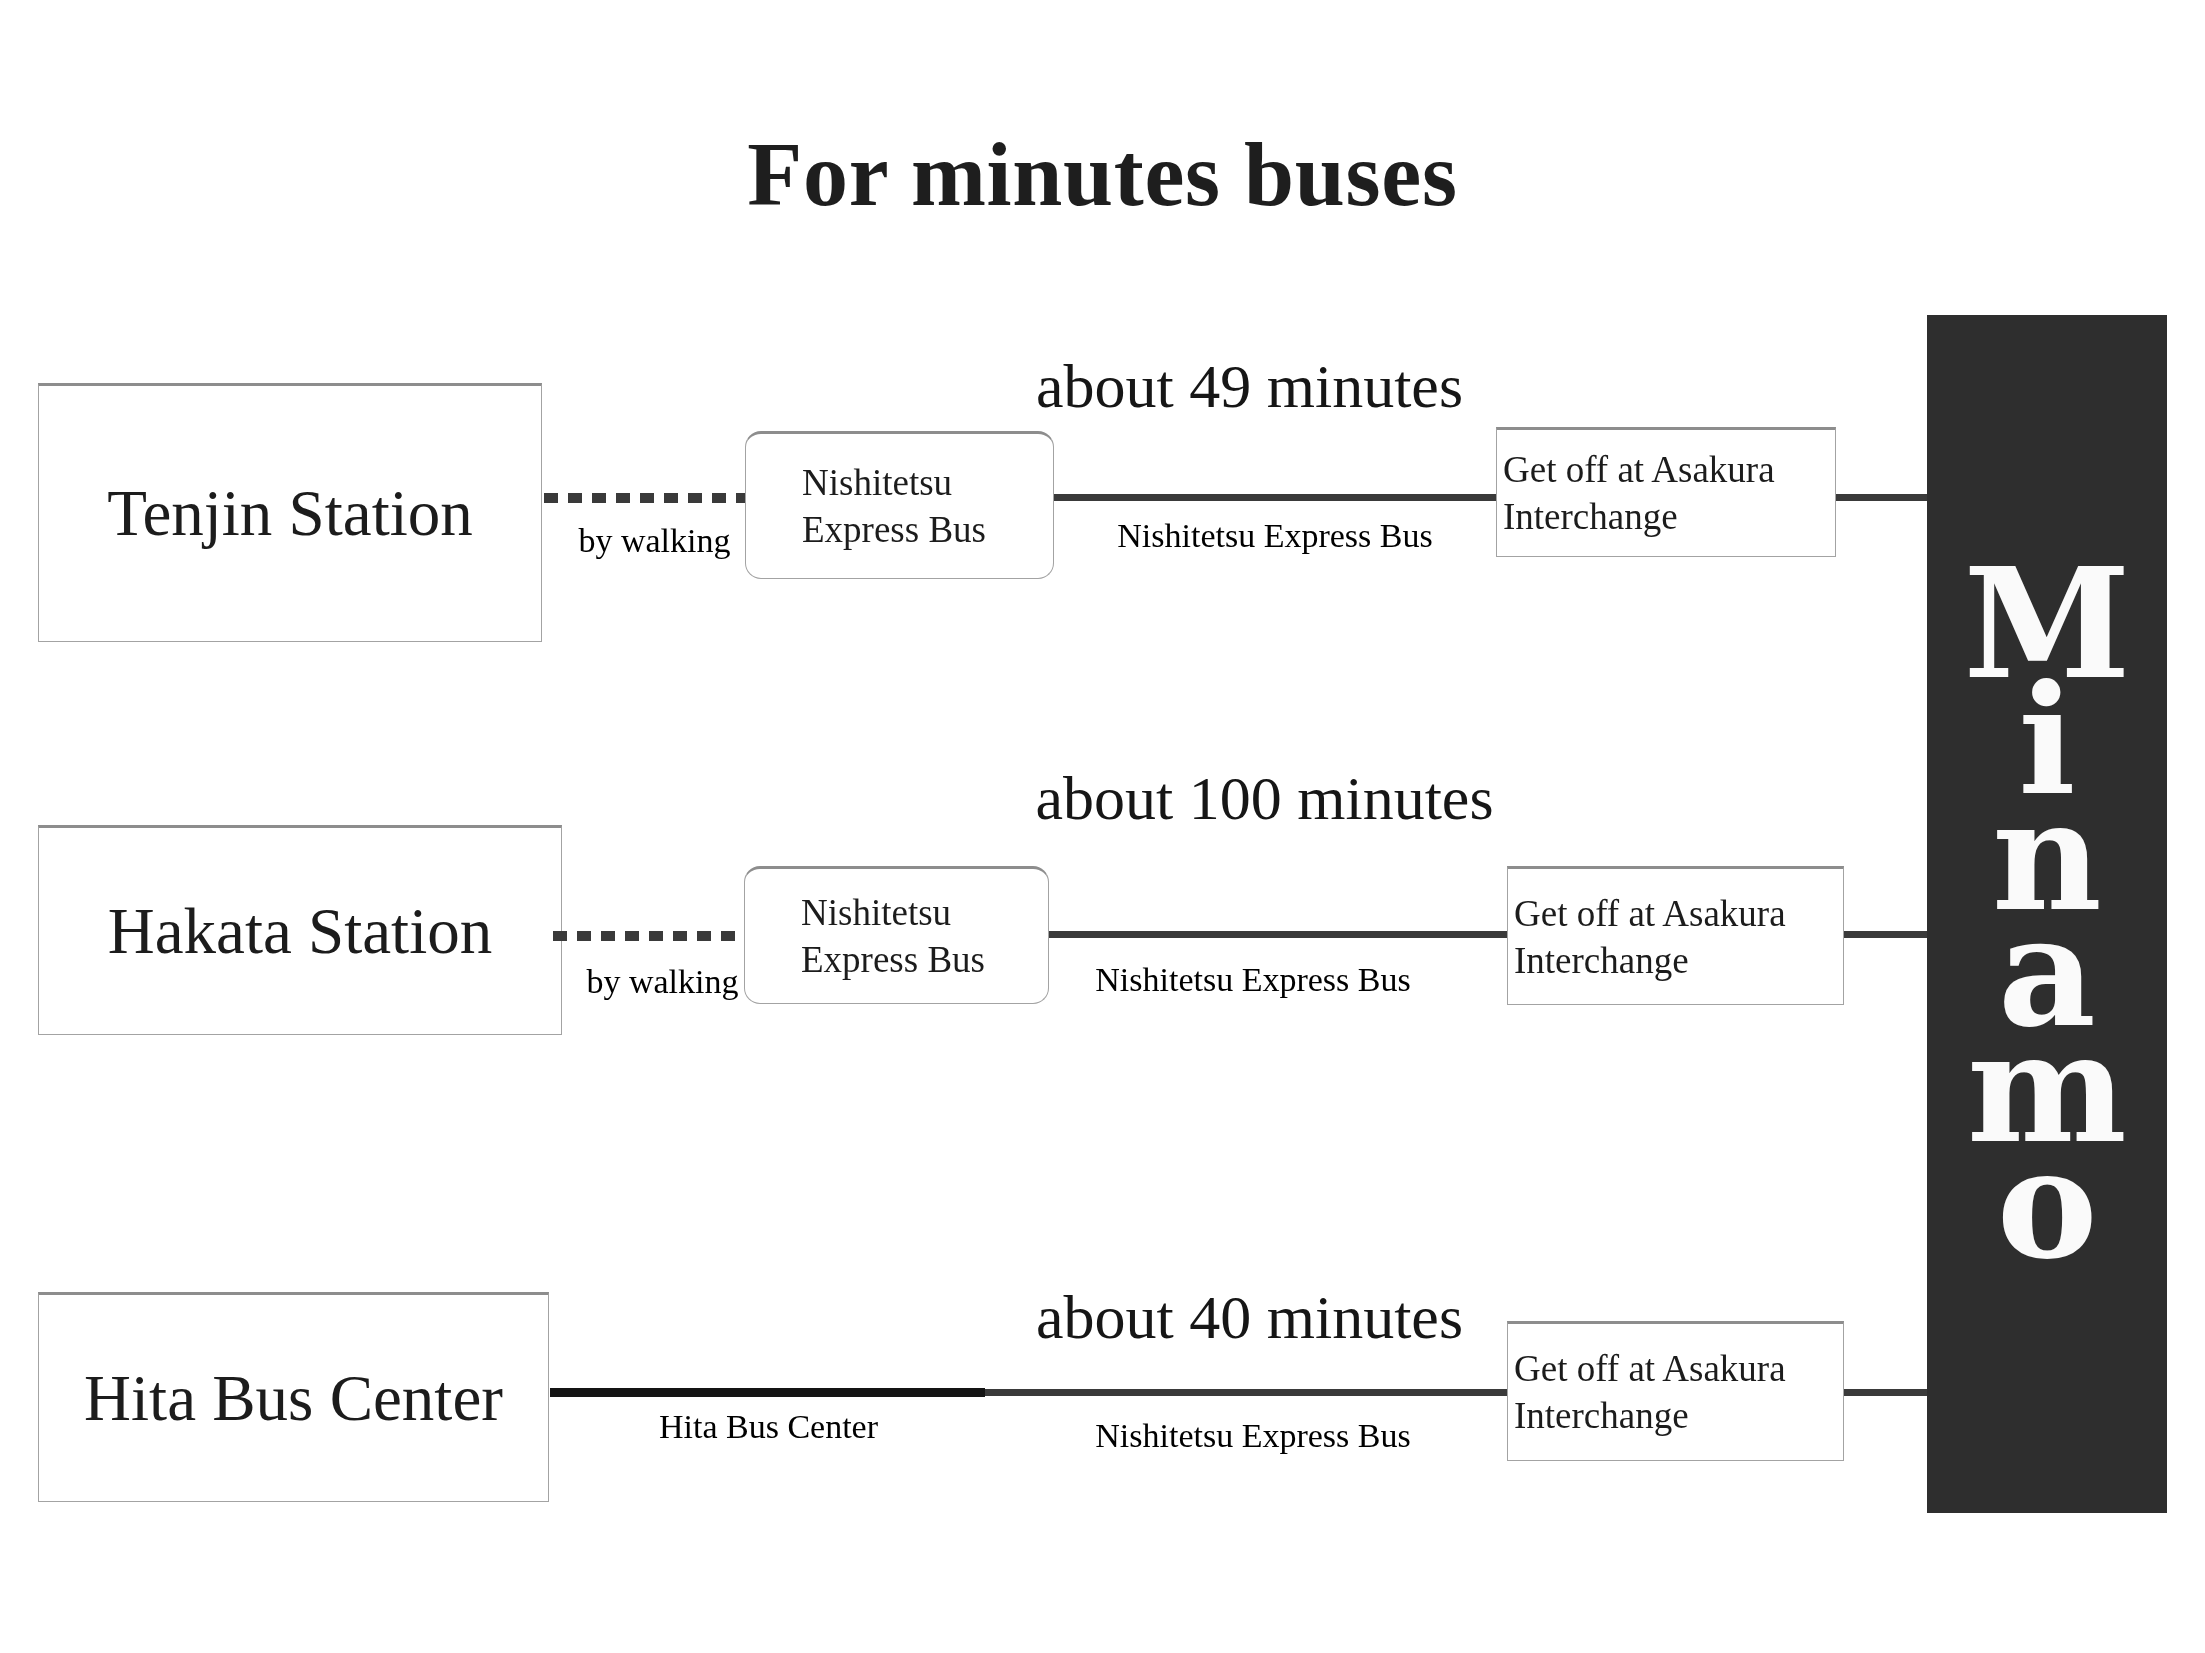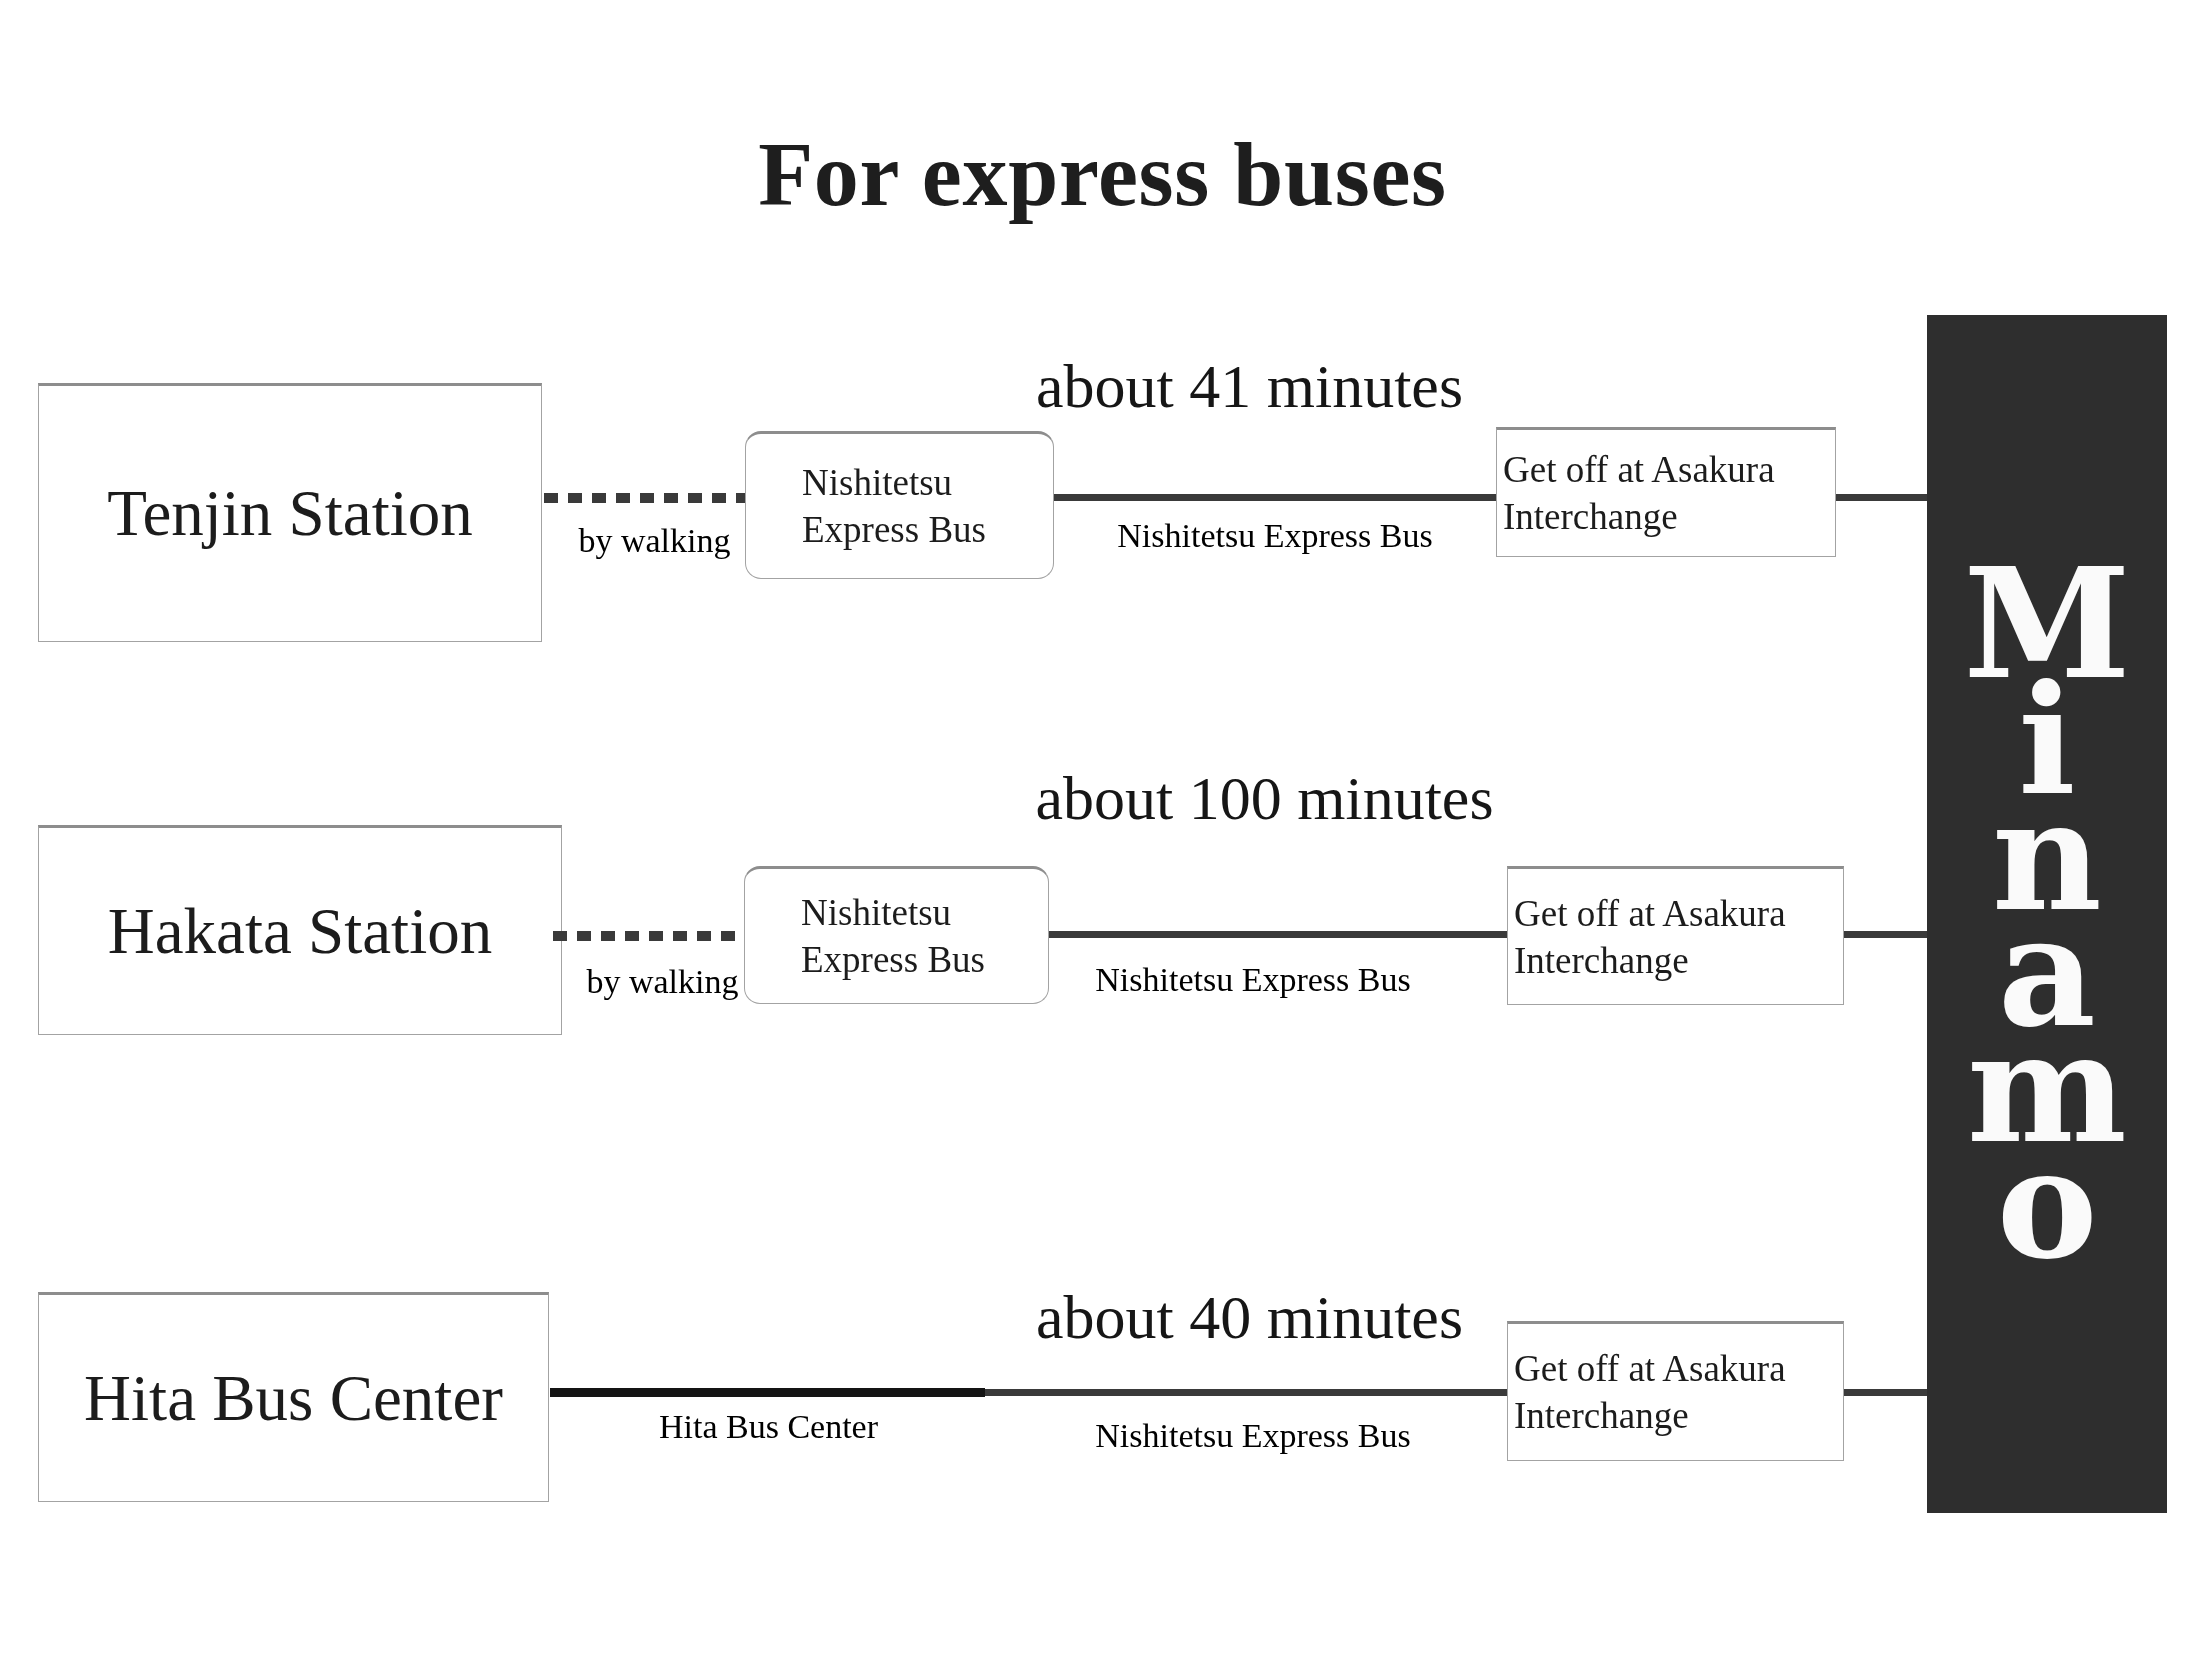--- a/index.html
+++ b/index.html
@@ -98,37 +98,37 @@
   .r3-s2       { left: 1844px; top: 1389px; width: 83px; height: 7.4px; }
   .r3-seg      { left: 647px;  top: 1408px; width: 243px; }
   .r3-bus      { left: 1029px; top: 1417px; width: 448px; }
   .r3-time     { left: 882px; top: 1282px; width: 735px; }
 </style>
 </head>
 <body>
 
 <div class="canvas">
 
-  <div class="title">For express buses</div>
+  <div class="title">For minutes buses</div>
 
   <div class="box origin-box tenjin-box">
     <span class="station-label">Tenjin Station</span>
   </div>
 
   <div class="dotline r1-dot"></div>
   <div class="small-label r1-walk">by walking</div>
 
   <div class="box board-box b1">
     <div class="box-text">
       <span>Nishitetsu</span>
       <span>Express Bus</span>
     </div>
   </div>
 
-  <div class="time-label r1-time">about 41 minutes</div>
+  <div class="time-label r1-time">about 49 minutes</div>
   <div class="hline r1-s1"></div>
   <div class="small-label r1-bus">Nishitetsu Express Bus</div>
 
   <div class="box alight-box a1">
     <div class="box-text">
       <span>Get off at Asakura</span>
       <span>Interchange</span>
     </div>
   </div>
   <div class="hline r1-s2"></div>

